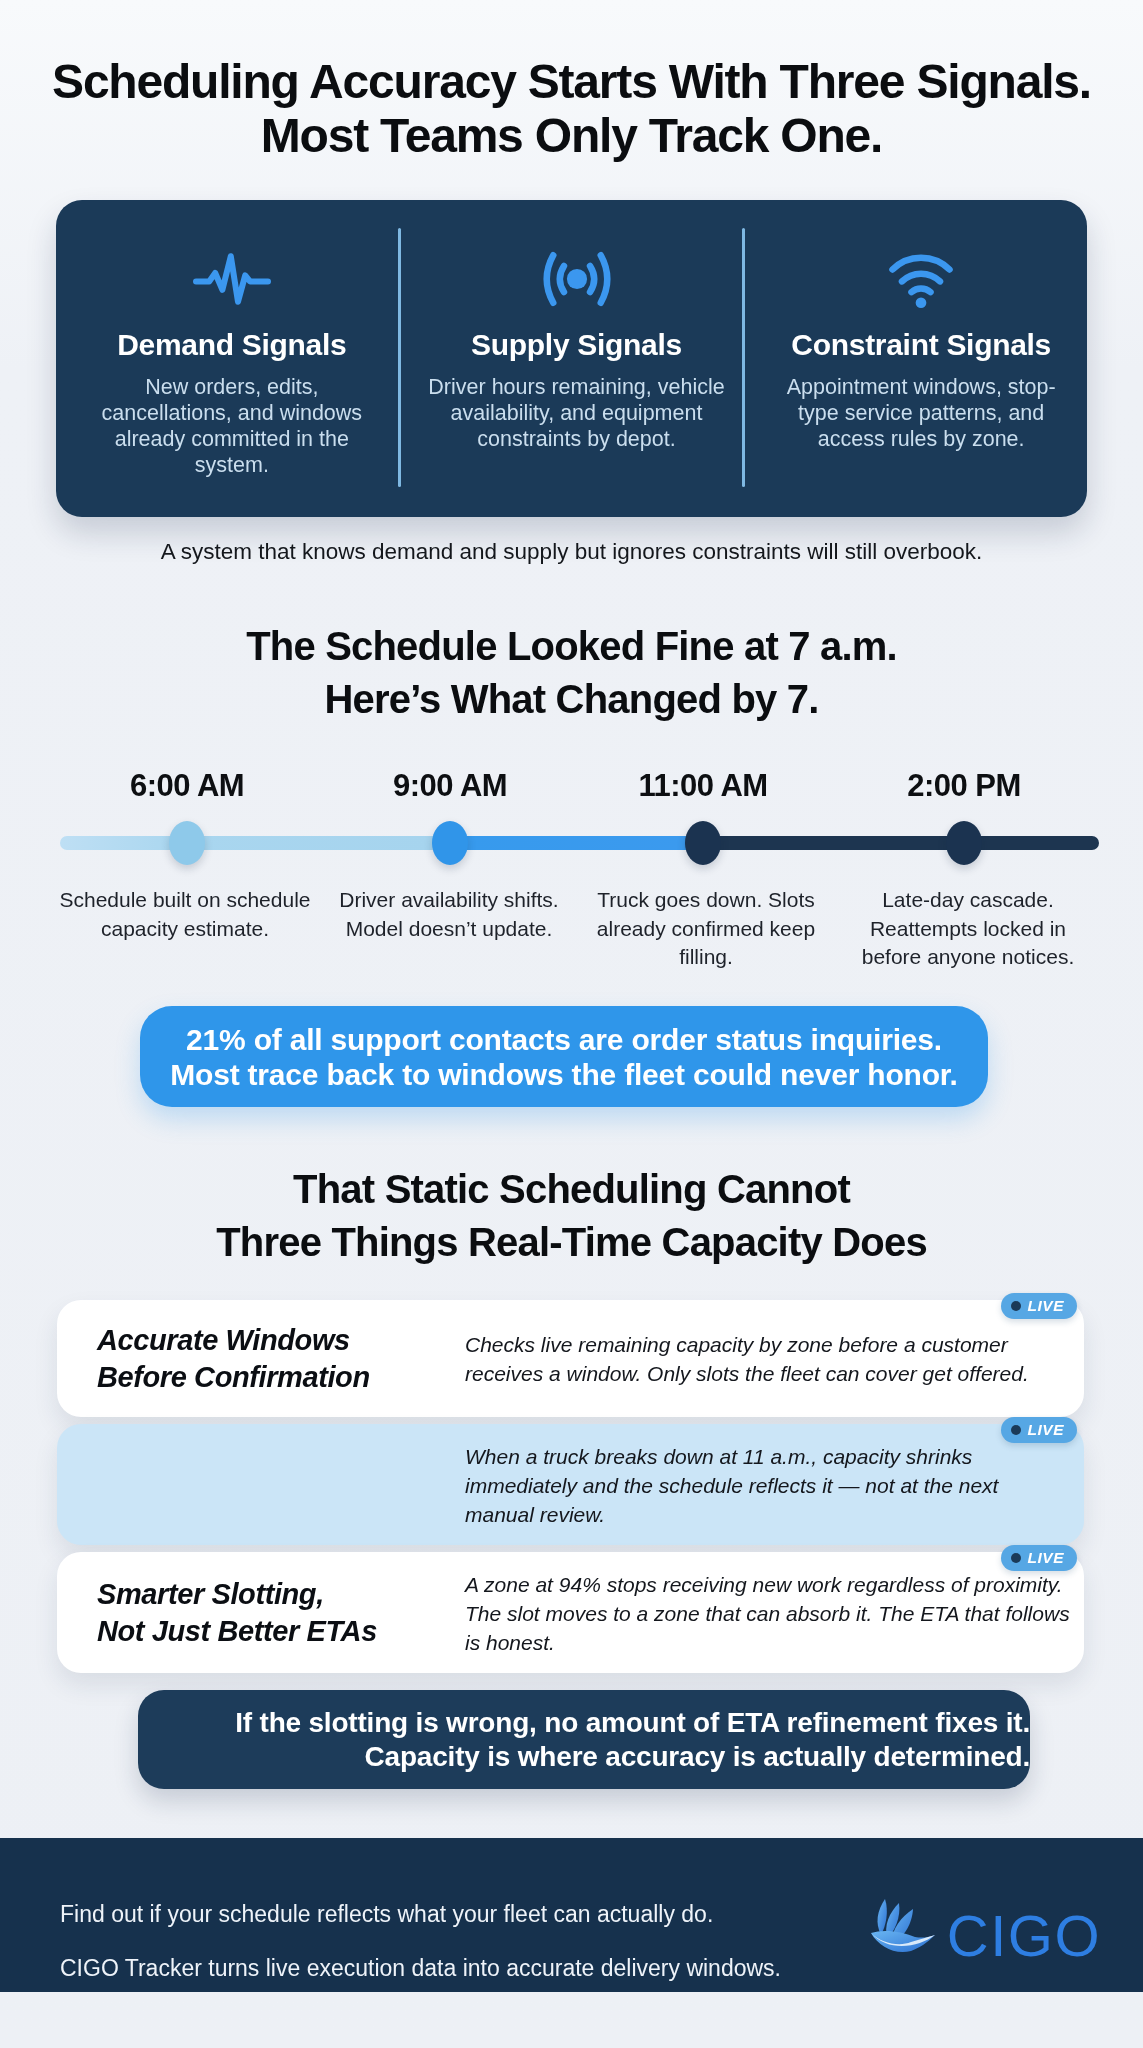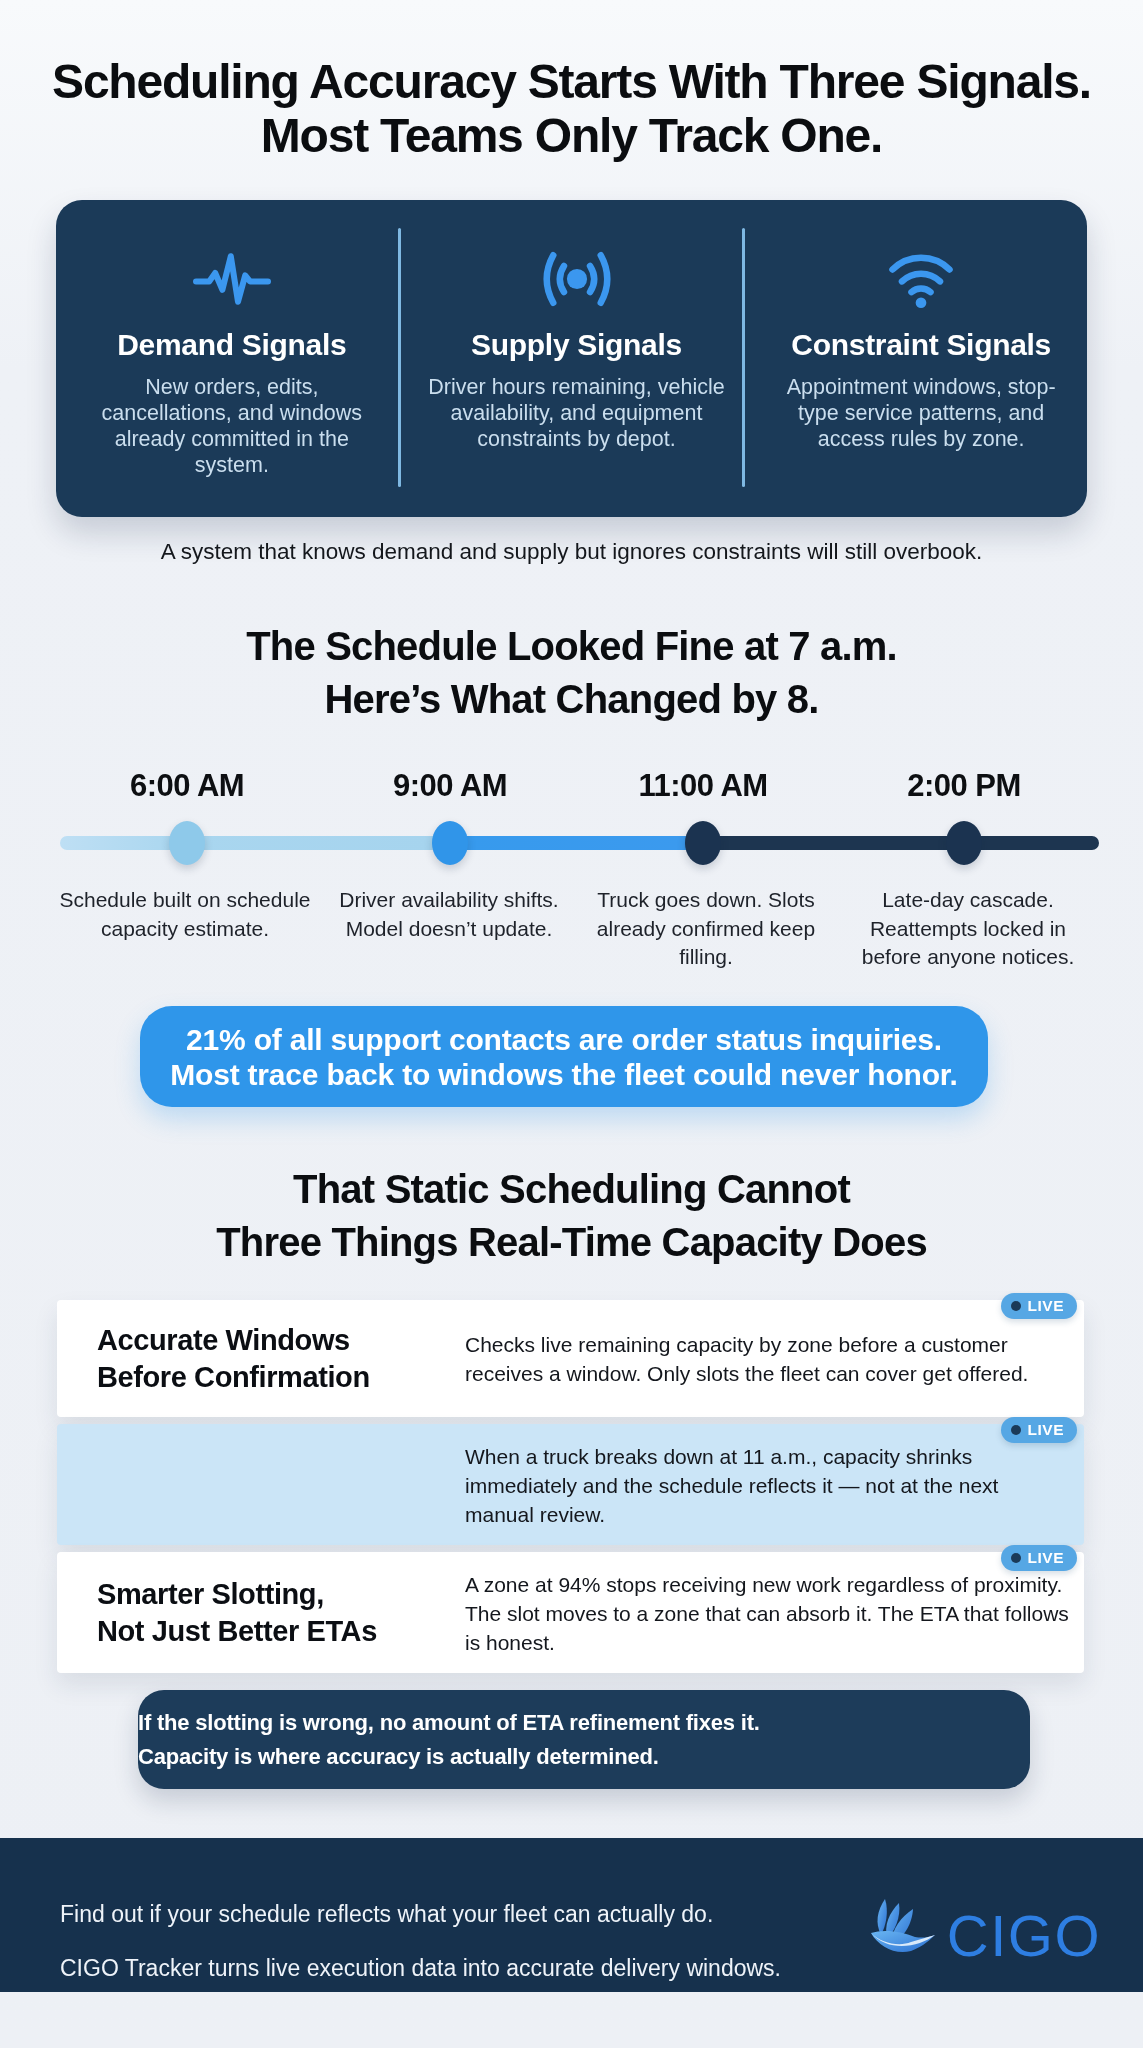--- a/index.html
+++ b/index.html
@@ -60,22 +60,23 @@
   .stat-banner {
     position:absolute; left:140px; top:1006px; width:848px; height:101px;
     background:#2f96ea; border-radius:32px; color:#ffffff;
     display:flex; flex-direction:column; justify-content:center; text-align:center;
     font-weight:bold; font-size:30px; line-height:35px; letter-spacing:-0.2px;
     box-shadow:0 12px 24px rgba(47,150,234,.25);
   }
 
   
   .feature-card {
-    position:absolute; left:57px; width:1027px; border-radius:4px;
+    position:absolute; left:57px; width:1027px; border-radius:24px;
     box-shadow:0 12px 24px rgba(25,45,75,.10);
+    font-style:italic;
   }
   .fc1 { top:1300px; height:117px; background:#ffffff; }
   .fc2 { top:1424px; height:121px; background:#cbe5f7; }
   .fc3 { top:1552px; height:121px; background:#ffffff; }
   .fc-title {
     position:absolute; left:40px; top:50%; transform:translateY(-50%);
     font-weight:bold; font-size:29px; line-height:37px; color:#0b0e13; letter-spacing:-0.4px;
   }
   .fc-body {
     position:absolute; left:408px; top:50%; transform:translateY(-50%);
@@ -87,22 +88,22 @@
     display:flex; align-items:center; gap:7px;
     box-shadow:0 3px 6px rgba(30,70,110,.18);
   }
   .live-dot { width:10px; height:10px; border-radius:50%; background:#1b3a58; }
   .live-text { color:#ffffff; font-weight:bold; font-size:15.5px; letter-spacing:0.5px; }
 
   
   .quote-banner {
     position:absolute; left:138px; top:1690px; width:892px; height:99px;
     background:#1d3c5a; border-radius:26px; color:#ffffff;
-    display:flex; flex-direction:column; justify-content:center; text-align:left;
-    font-weight:bold; font-size:22px; line-height:34px; letter-spacing:-0.2px;
+    display:flex; flex-direction:column; justify-content:center; text-align:right;
+    font-weight:bold; font-size:28px; line-height:34px; letter-spacing:-0.2px;
     box-shadow:0 12px 24px rgba(20,40,70,.18);
   }
 
   
   .footer {
     position:absolute; left:0; top:1838px; width:1143px; height:154px;
     background:#16314d;
   }
   .footer-line { position:absolute; left:60px; color:#eef3f9; font-size:23px; }
   .footer-line1 { top:63px; }
@@ -156,21 +157,21 @@
       </div>
       <div class="signal-title">Constraint Signals</div>
       <div class="signal-body">Appointment windows, stop-type service patterns, and access rules by zone.</div>
     </div>
   </div>
 
   <div class="signals-caption">A system that knows demand and supply but ignores constraints will still overbook.</div>
 
   <div class="section-title sec2-title">
     <div>The Schedule Looked Fine at 7 a.m.</div>
-    <div>Here’s What Changed by 8.</div>
+    <div>Here’s What Changed by 7.</div>
   </div>
 
   <div class="tl-label" style="left:187px">6:00 AM</div>
   <div class="tl-label" style="left:450px">9:00 AM</div>
   <div class="tl-label" style="left:703px">11:00 AM</div>
   <div class="tl-label" style="left:964px">2:00 PM</div>
 
   <div class="tl-bar"></div>
   <div class="tl-dot" style="left:187px; background:#8ec9ea"></div>
   <div class="tl-dot" style="left:450px; background:#3095e9"></div>

